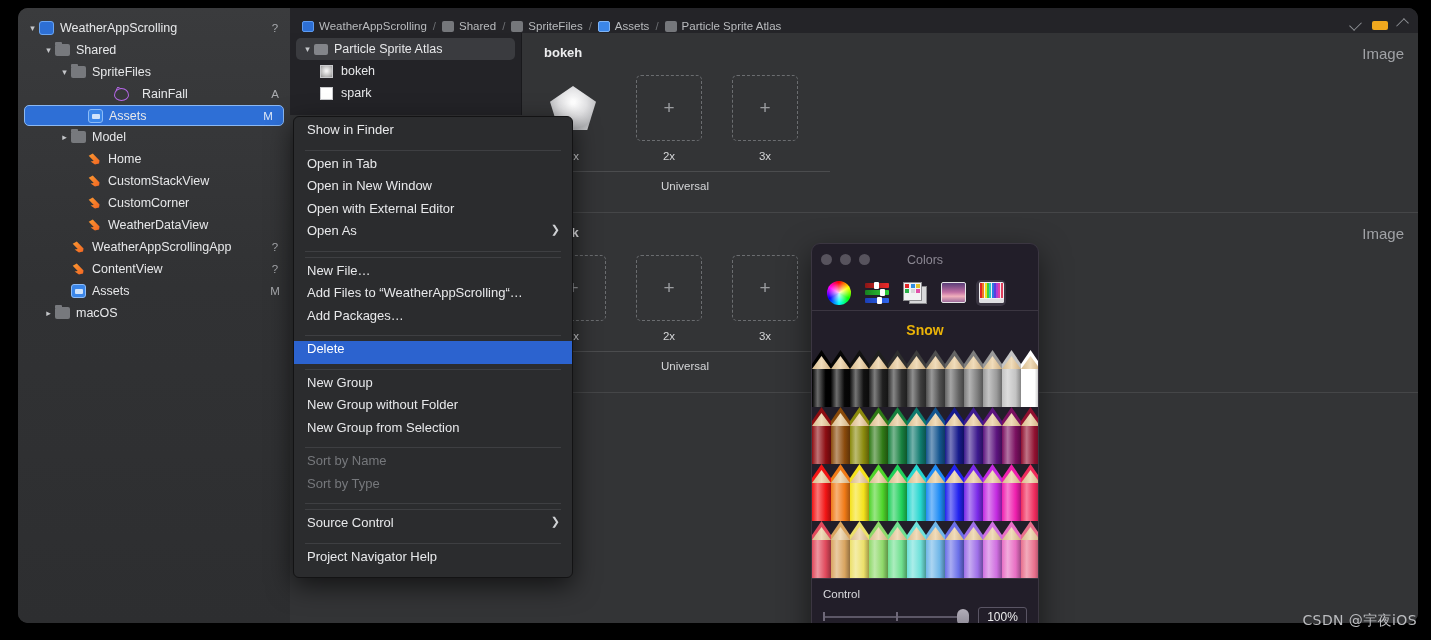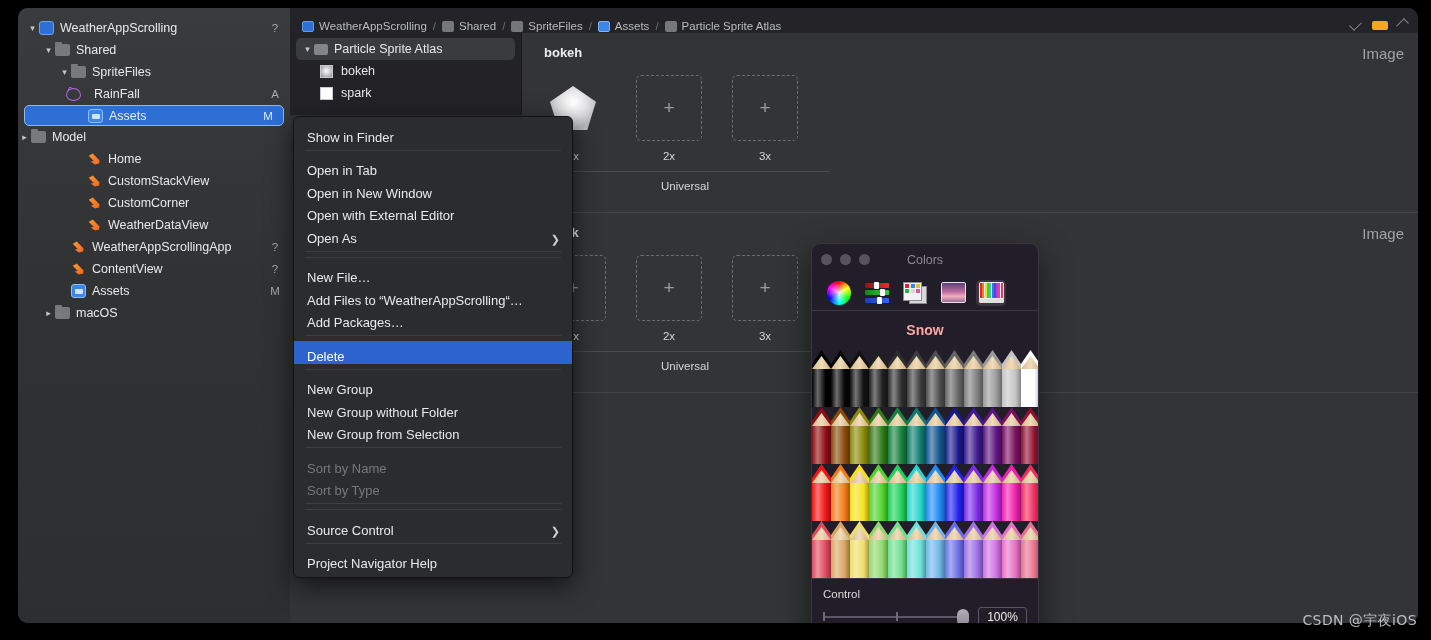--- a/index.html
+++ b/index.html
@@ -127,21 +127,21 @@
   .ctx-menu {
     position: absolute; left: 275px; top: 108px; width: 280px;
     background: #2b2c2e;
     border: 1px solid #131314;
     border-radius: 6px;
     padding: 5px 0 6px 0;
     box-shadow: 0 8px 26px rgba(0,0,0,0.62);
     font-size: 13px;
   }
   .ctx-item {
-    height: 22.5px; display: flex; align-items: flex-end;
+    height: 22.5px; display: flex; align-items: flex-start;
     padding: 0 12px 0 13px; color: #e8e9eb; white-space: nowrap;
   }
   .ctx-item.selected { background: #2c63cf; color: #ffffff; }
   .ctx-item.disabled { color: #76787c; }
   .ctx-item .grow { flex: 1 1 auto; }
   .ctx-arrow { color: #cfd1d4; font-size: 11px; }
   .ctx-sep { height: 1px; background: #3e3f42; margin: 5px 11px; }
 
   
   .colors-panel {
@@ -176,21 +176,21 @@
   .t-palette::before { content:""; position:absolute; right:0; bottom:0; width:16px; height:16px; background:#d8d8da; border:1px solid #8b8b8e; }
   .t-palette::after { content:""; position:absolute; left:0; top:0; width:17px; height:17px; background:#f2f2f3; border:1px solid #8b8b8e; }
   .t-palette .dots { position:absolute; left:2px; top:2px; z-index:2; display:grid; grid-template-columns: repeat(3, 4px); gap:1.5px; }
   .t-palette .dots b { width:4px; height:4px; display:block; }
   .t-image { width: 25px; height: 21px; border: 1.5px solid #e6e6e8; border-radius: 2px;
     background: linear-gradient(180deg,#5a3e78 0%, #c06fa3 48%, #f0b0bc 70%, #9d6a9a 100%); }
   .t-pencils { width: 25px; height: 21px; background: #f0f0f2; border-radius: 2px; position: relative; overflow: hidden; }
   .t-pencils i { position: absolute; top: 1px; width: 2px; height: 15px; }
   .t-pencils::after { content:""; position:absolute; left:0; bottom:0; width:100%; height:4px; background:#dfdfe2; }
 
-  .cp-name { text-align: center; color: #fca5a5; font-size: 14px; font-weight: bold; padding: 11px 0 12px; }
+  .cp-name { text-align: center; color: #eab308; font-size: 14px; font-weight: bold; padding: 11px 0 12px; }
   .pencil-grid { width: 228px; height: 228px; position: relative; overflow: hidden; }
   .pencil-row { display: flex; height: 57px; }
   .pencil { width: 20.7px; height: 57px; position: relative; }
   .pencil .lead { position: absolute; top: 0; left: 0; width: 100%; height: 19px;
     clip-path: polygon(50% 0%, 100% 74%, 100% 100%, 0 100%, 0 74%); }
   .pencil .wood { position: absolute; top: 6px; left: 0; width: 100%; height: 13px;
     background: linear-gradient(90deg,#d8bb8d,#f0dcbb,#cfae7e);
     clip-path: polygon(50% 0%, 100% 100%, 0 100%); }
   .pencil .body { position: absolute; top: 19px; left: 0; width: 100%; height: 38px; }
 
@@ -270,33 +270,33 @@
           <span class="nav-ico ni-folder"></span>
           <span class="nav-label">Shared</span>
           <span class="nav-status"></span>
         </div>
         <div class="nav-row" style="padding-left: 40px;">
           <span class="disc open"></span>
           <span class="nav-ico ni-folder"></span>
           <span class="nav-label">SpriteFiles</span>
           <span class="nav-status"></span>
         </div>
-        <div class="nav-row" style="padding-left: 28px; gap: 7px;">
+        <div class="nav-row" style="padding-left: 76px; gap: 7px;">
           <span class="disc "></span>
           <span class="nav-ico ni-particle"></span>
           <span class="nav-label">RainFall</span>
           <span class="nav-status">A</span>
         </div>
         <div class="nav-row selected" style="padding-left: 50px;">
           <span class="disc "></span>
           <span class="nav-ico ni-assets"></span>
           <span class="nav-label">Assets</span>
           <span class="nav-status">M</span>
         </div>
-        <div class="nav-row" style="">
+        <div class="nav-row" style="padding-left: 40px;">
           <span class="disc closed"></span>
           <span class="nav-ico ni-folder"></span>
           <span class="nav-label">Model</span>
           <span class="nav-status"></span>
         </div>
         <div class="nav-row" style="padding-left: 56px;">
           <span class="disc "></span>
           <span class="nav-ico ni-swift"></span>
           <span class="nav-label">Home</span>
           <span class="nav-status"></span>

